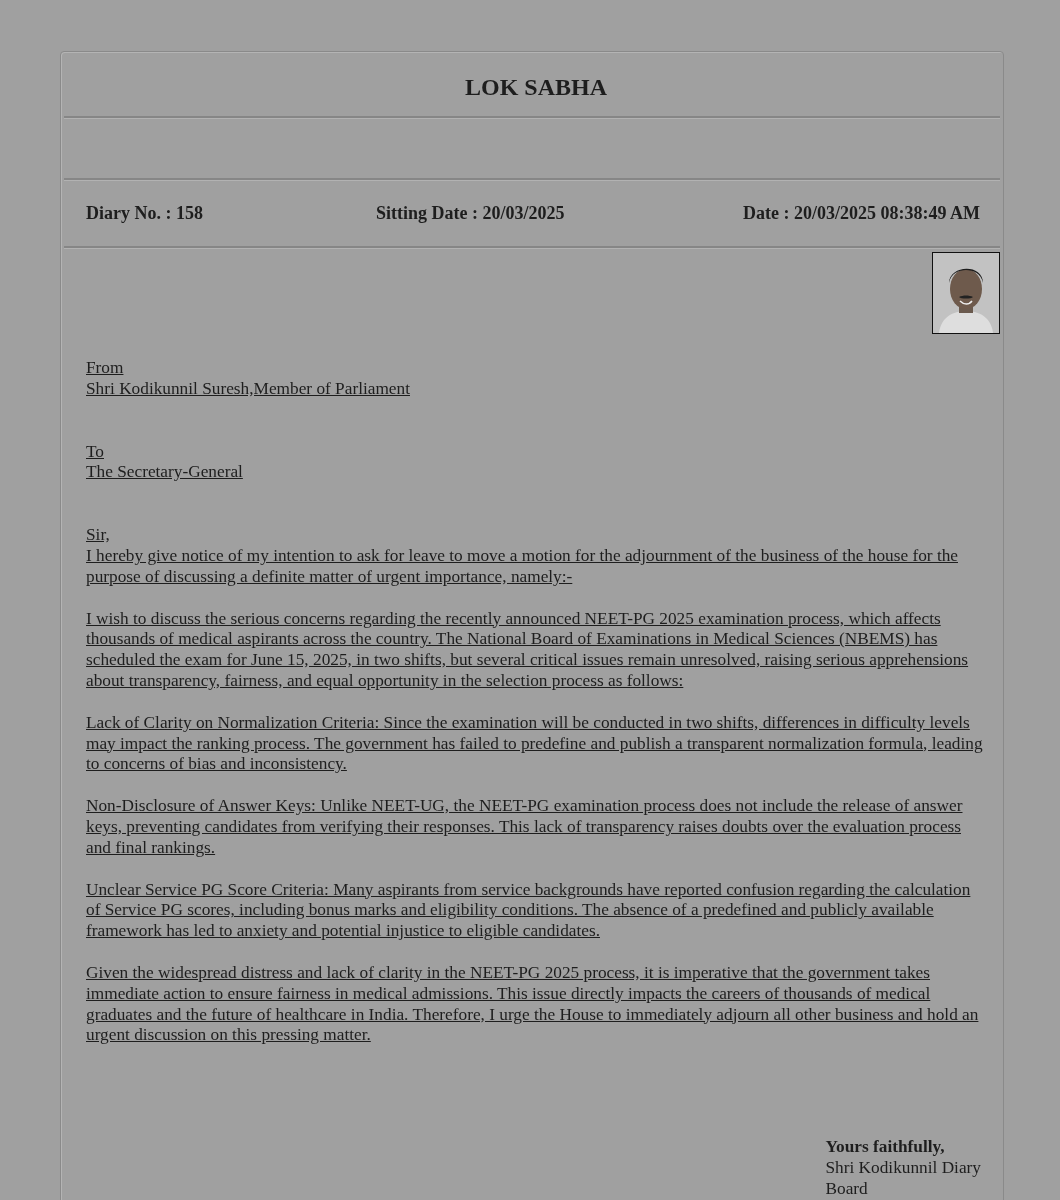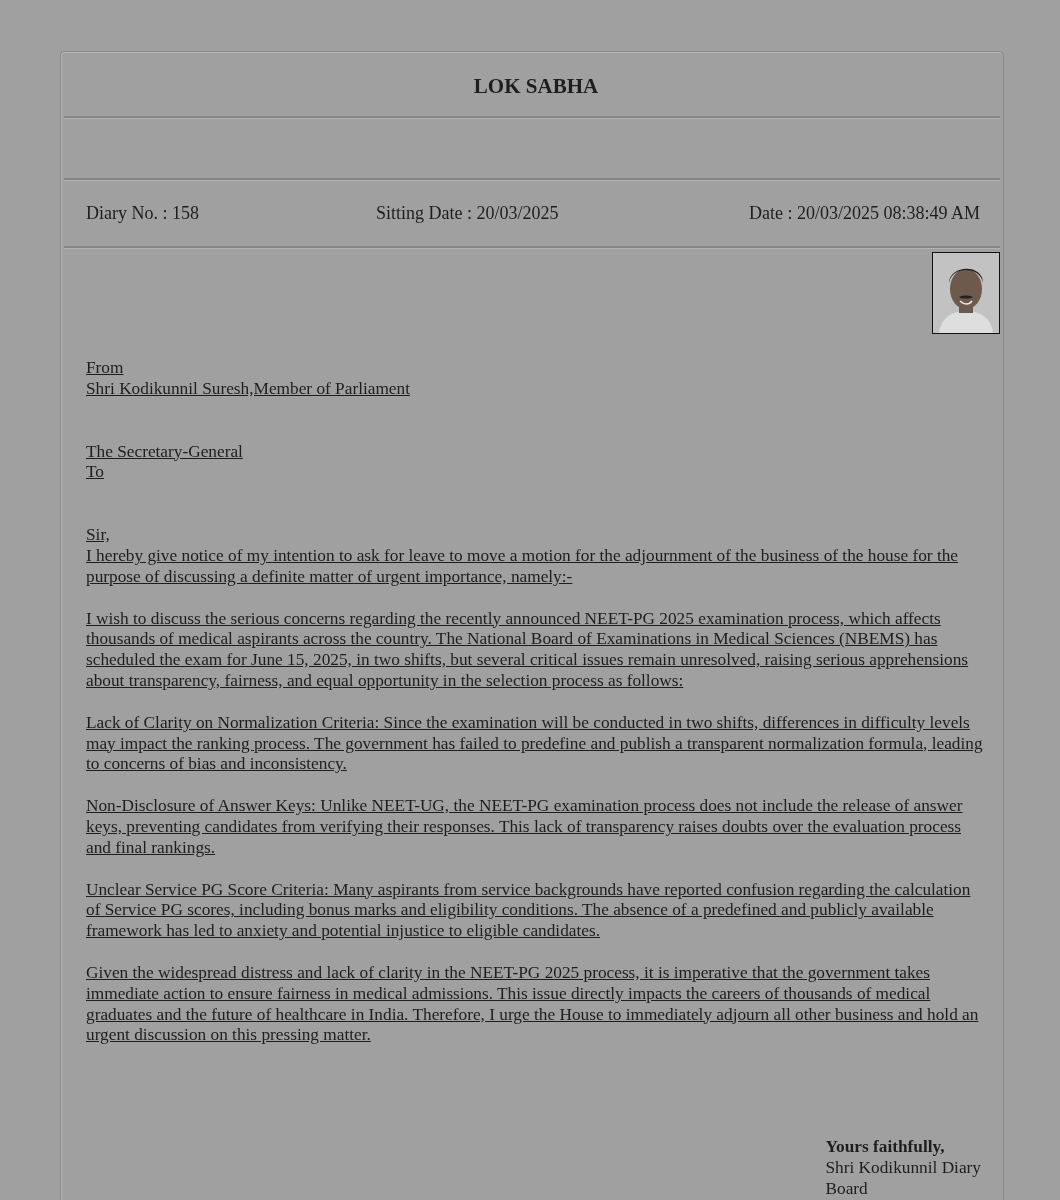--- a/index.html
+++ b/index.html
@@ -19,28 +19,28 @@
     .row {
       position: absolute; left: 3px; right: 3px;
       border-bottom: 2px solid #868686;
       box-shadow: 0 1px 0 #b2b2b2;
     }
     .row-title { top: 0; height: 64px; }
     .row-sub { top: 66px; height: 60px; }
     .row-meta { top: 128px; height: 66px; }
     .title {
       position: absolute; left: 8px; right: 0; top: 22px;
-      text-align: center; font-weight: bold; font-size: 21px;
+      text-align: center; font-weight: bold; font-size: 24px;
     }
     .subtitle {
       position: absolute; left: 0; right: 0; top: 83px;
       text-align: center; font-weight: bold; font-size: 20px;
     }
     .meta {
-      position: absolute; top: 151px; font-weight: normal; font-size: 18px;
+      position: absolute; top: 151px; font-weight: bold; font-size: 18px;
     }
     .meta.diary { left: 25px; }
     .meta.sitting { left: 315px; }
     .meta.date { right: 23px; }
     .photo {
       position: absolute; left: 871px; top: 200px;
       width: 66px; height: 80px;
       border: 1px solid #111;
       background: #c6c6c6;
       overflow: hidden;
@@ -81,22 +81,22 @@
       <path d="M16 30 C16 12 50 10 50 30 C48 20 40 17 33 17 C26 17 18 20 16 30 Z" fill="#1c1c1c"></path>
       <path d="M26 44 C30 42 36 42 40 44 C38 46 28 46 26 44 Z" fill="#222"></path>
       <path d="M27 48 C31 52 36 52 39 48" stroke="#eee" stroke-width="1.5" fill="none"></path>
     </svg>
   </div>
 
   <div class="content">
     <p>From</p>
     <p>Shri Kodikunnil Suresh,Member of Parliament</p>
     <div class="gap-lg"></div>
+    <p>To</p>
     <p>The Secretary-General</p>
-    <p>To</p>
     <div class="gap-lg"></div>
     <p>Sir,</p>
     <p>I hereby give notice of my intention to ask for leave to move a motion for the adjournment of the business of the house for the purpose of discussing a definite matter of urgent importance, namely:-</p>
     <div class="gap-md"></div>
     <p>I wish to discuss the serious concerns regarding the recently announced NEET-PG 2025 examination process, which affects thousands of medical aspirants across the country. The National Board of Examinations in Medical Sciences (NBEMS) has scheduled the exam for June 15, 2025, in two shifts, but several critical issues remain unresolved, raising serious apprehensions about transparency, fairness, and equal opportunity in the selection process as follows:</p>
     <div class="gap-md"></div>
     <p>Lack of Clarity on Normalization Criteria: Since the examination will be conducted in two shifts, differences in difficulty levels may impact the ranking process. The government has failed to predefine and publish a transparent normalization formula, leading to concerns of bias and inconsistency.</p>
     <div class="gap-md"></div>
     <p>Non-Disclosure of Answer Keys: Unlike NEET-UG, the NEET-PG examination process does not include the release of answer keys, preventing candidates from verifying their responses. This lack of transparency raises doubts over the evaluation process and final rankings.</p>
     <div class="gap-md"></div>

